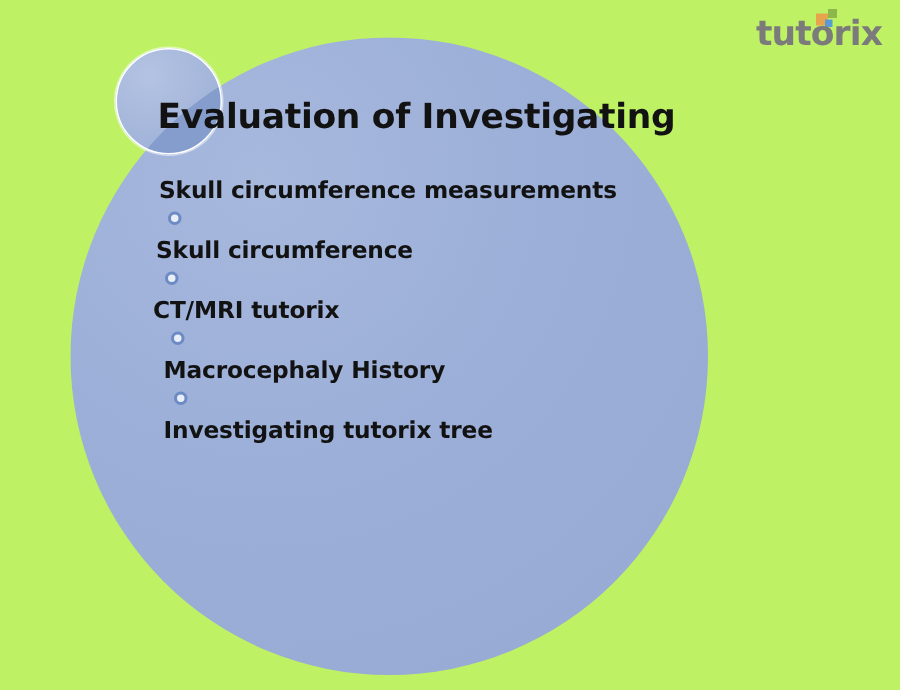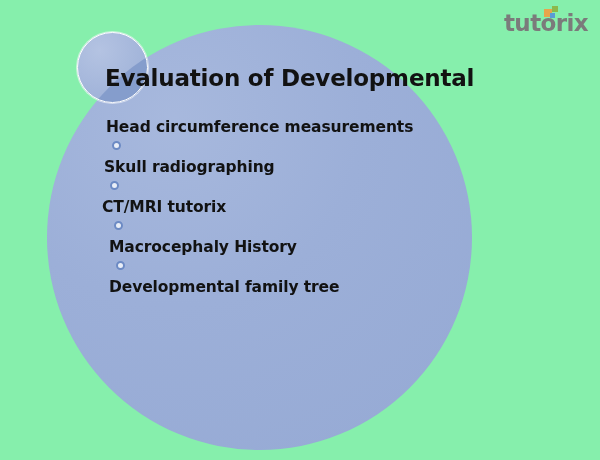--- a/index.html
+++ b/index.html
@@ -10,21 +10,21 @@
   }
   body {
     font-family: "Liberation Sans", sans-serif;
     -webkit-font-smoothing: antialiased;
   }
 
   #slide {
     position: relative;
     width: 600px;
     height: 460px;
-    background: #86efac;
+    background: #bef264;
     overflow: hidden;
   }
 
   
   .logo {
     position: absolute;
     right: 12px;
     top: 4px;
     width: 120px;
     height: 34px;
@@ -192,43 +192,43 @@
 
   <div class="logo">
     <div class="logo-dots">
       <i class="dot-orange"></i>
       <i class="dot-green"></i>
       <i class="dot-blue"></i>
     </div>
     <div class="logo-wordmark">tutorix</div>
   </div>
 
-  <div class="title">Evaluation of Developmental</div>
+  <div class="title">Evaluation of Investigating</div>
 
   <div class="bullets">
 
     <div class="bullet-row">
-      <div class="bullet-text">Head circumference measurements</div>
-      <div class="bullet-marker"></div>
-    </div>
-
-    <div class="bullet-row">
-      <div class="bullet-text">Skull radiographing</div>
+      <div class="bullet-text">Skull circumference measurements</div>
+      <div class="bullet-marker"></div>
+    </div>
+
+    <div class="bullet-row">
+      <div class="bullet-text">Skull circumference</div>
       <div class="bullet-marker"></div>
     </div>
 
     <div class="bullet-row">
       <div class="bullet-text">CT/MRI tutorix</div>
       <div class="bullet-marker"></div>
     </div>
 
     <div class="bullet-row">
       <div class="bullet-text">Macrocephaly History</div>
       <div class="bullet-marker"></div>
     </div>
 
     <div class="bullet-row">
-      <div class="bullet-text">Developmental family tree</div>
+      <div class="bullet-text">Investigating tutorix tree</div>
     </div>
 
   </div>
 
 </div>
 
 </body></html>

